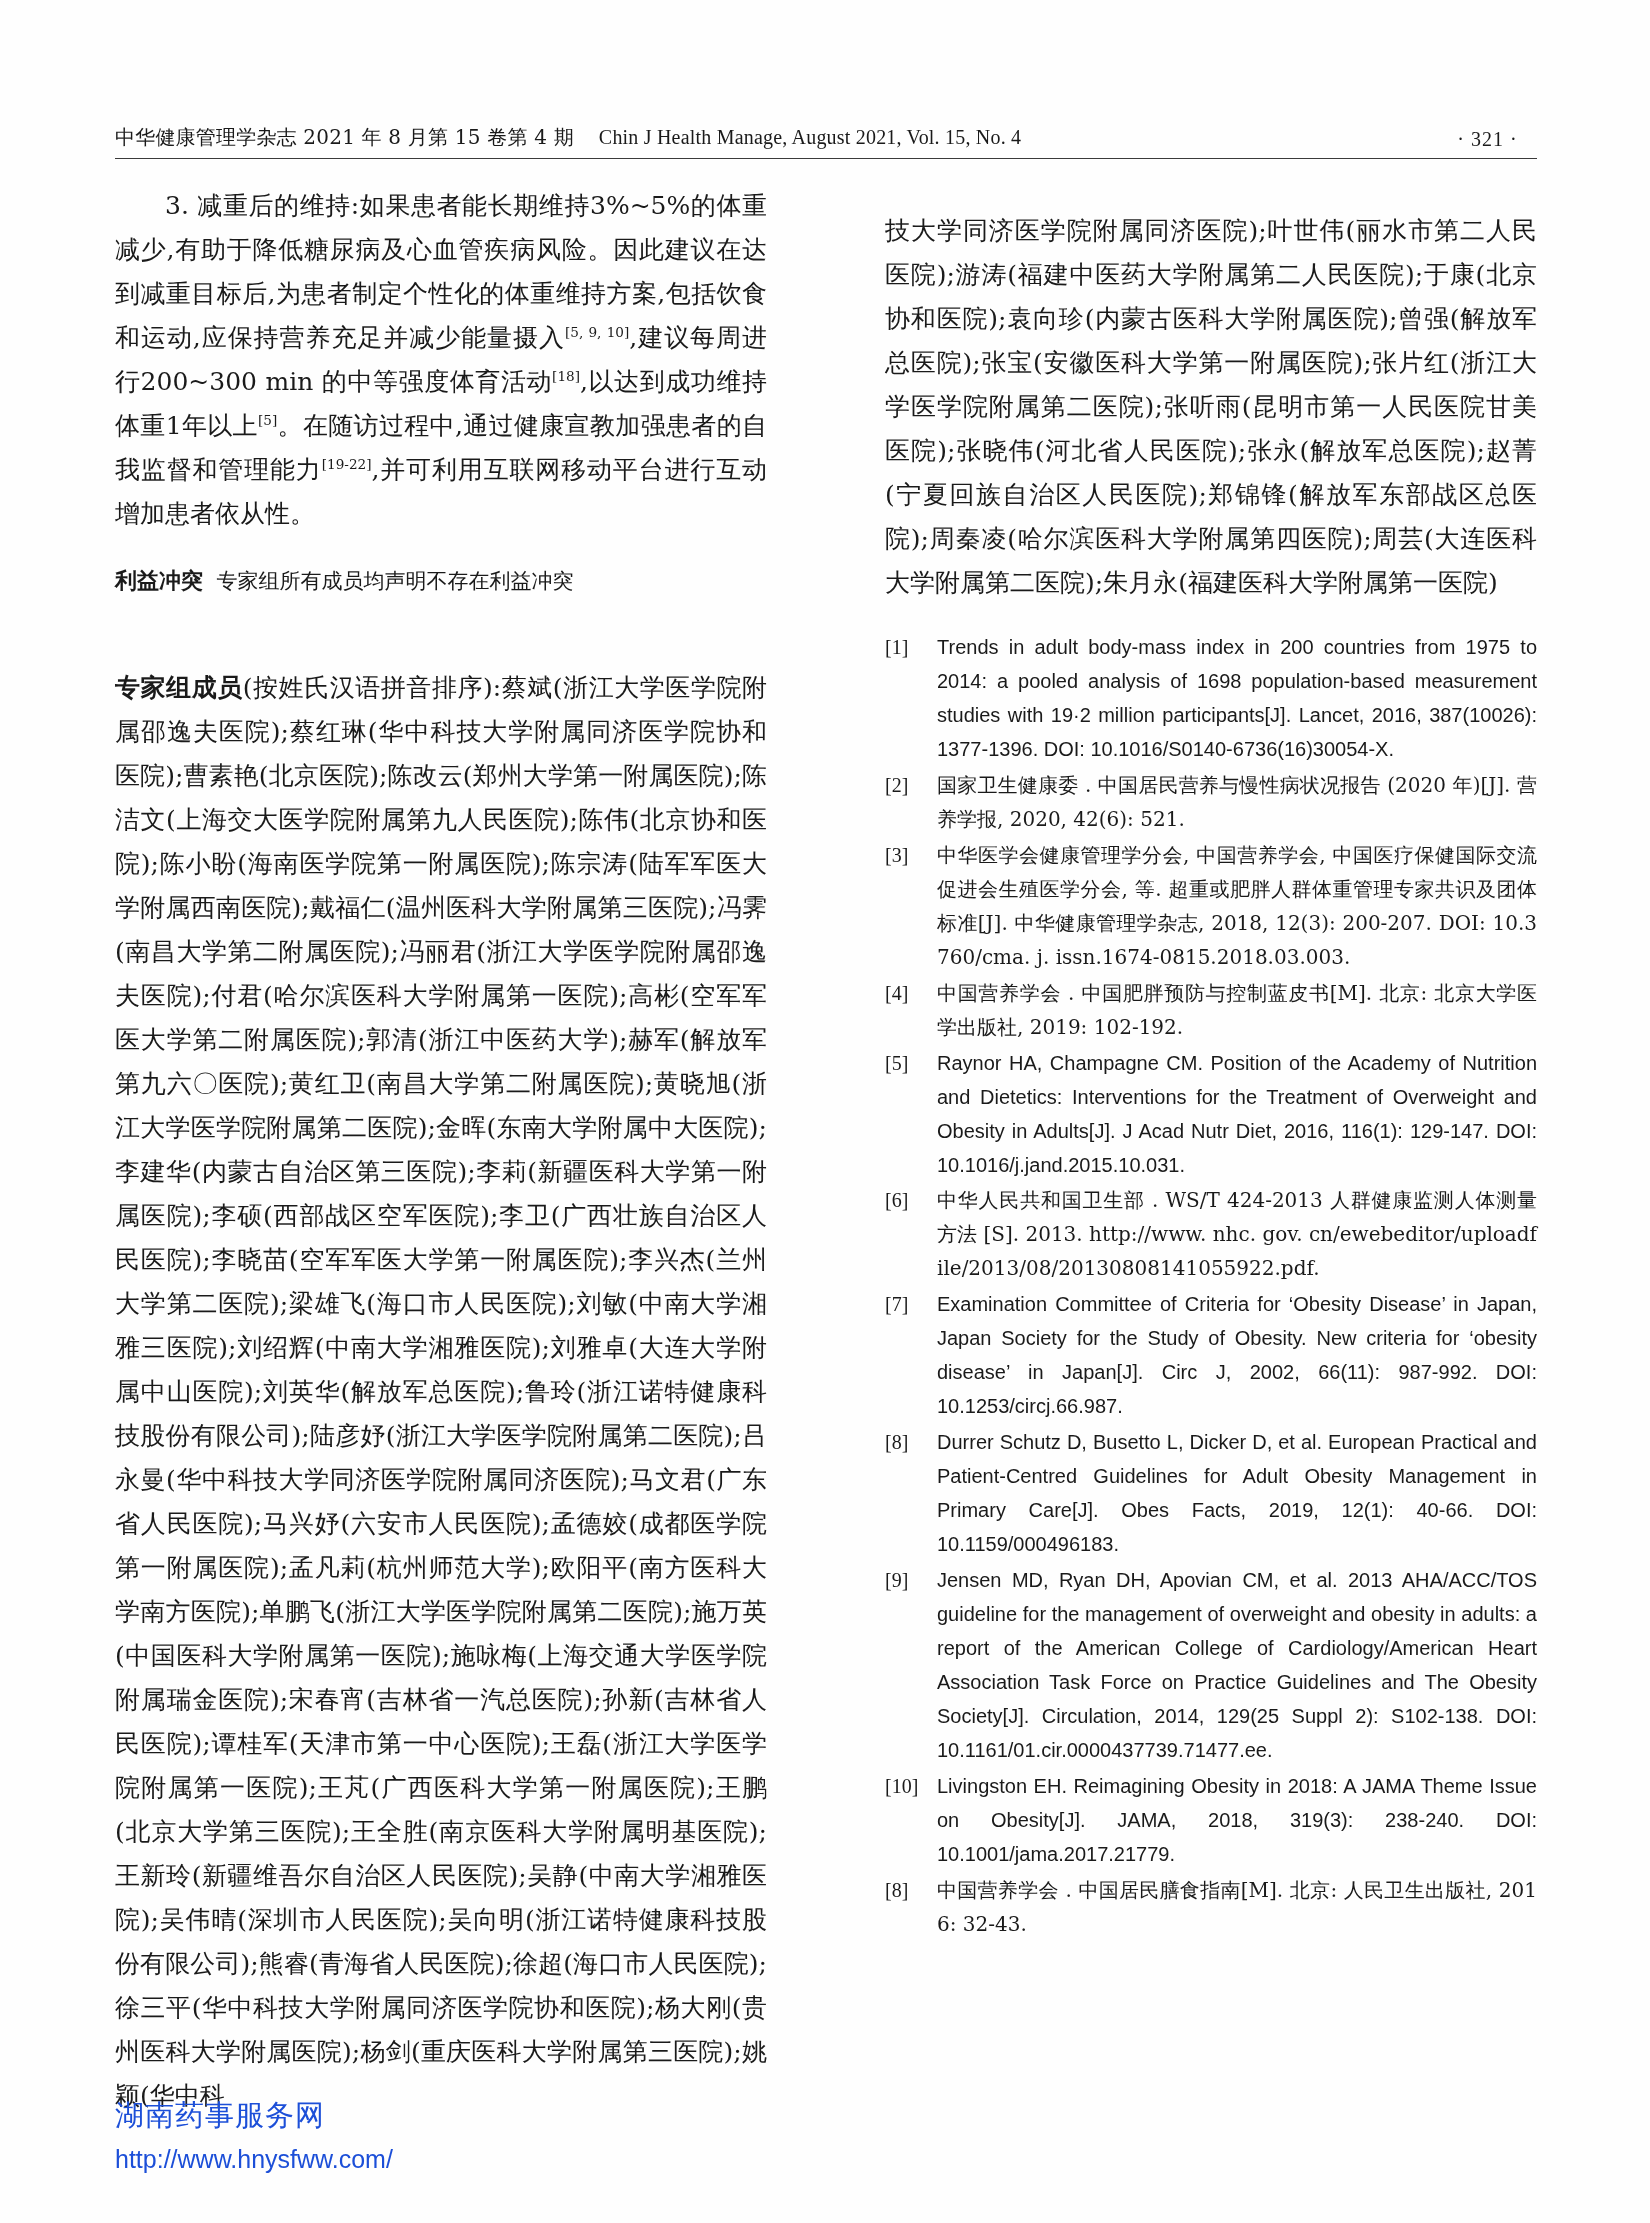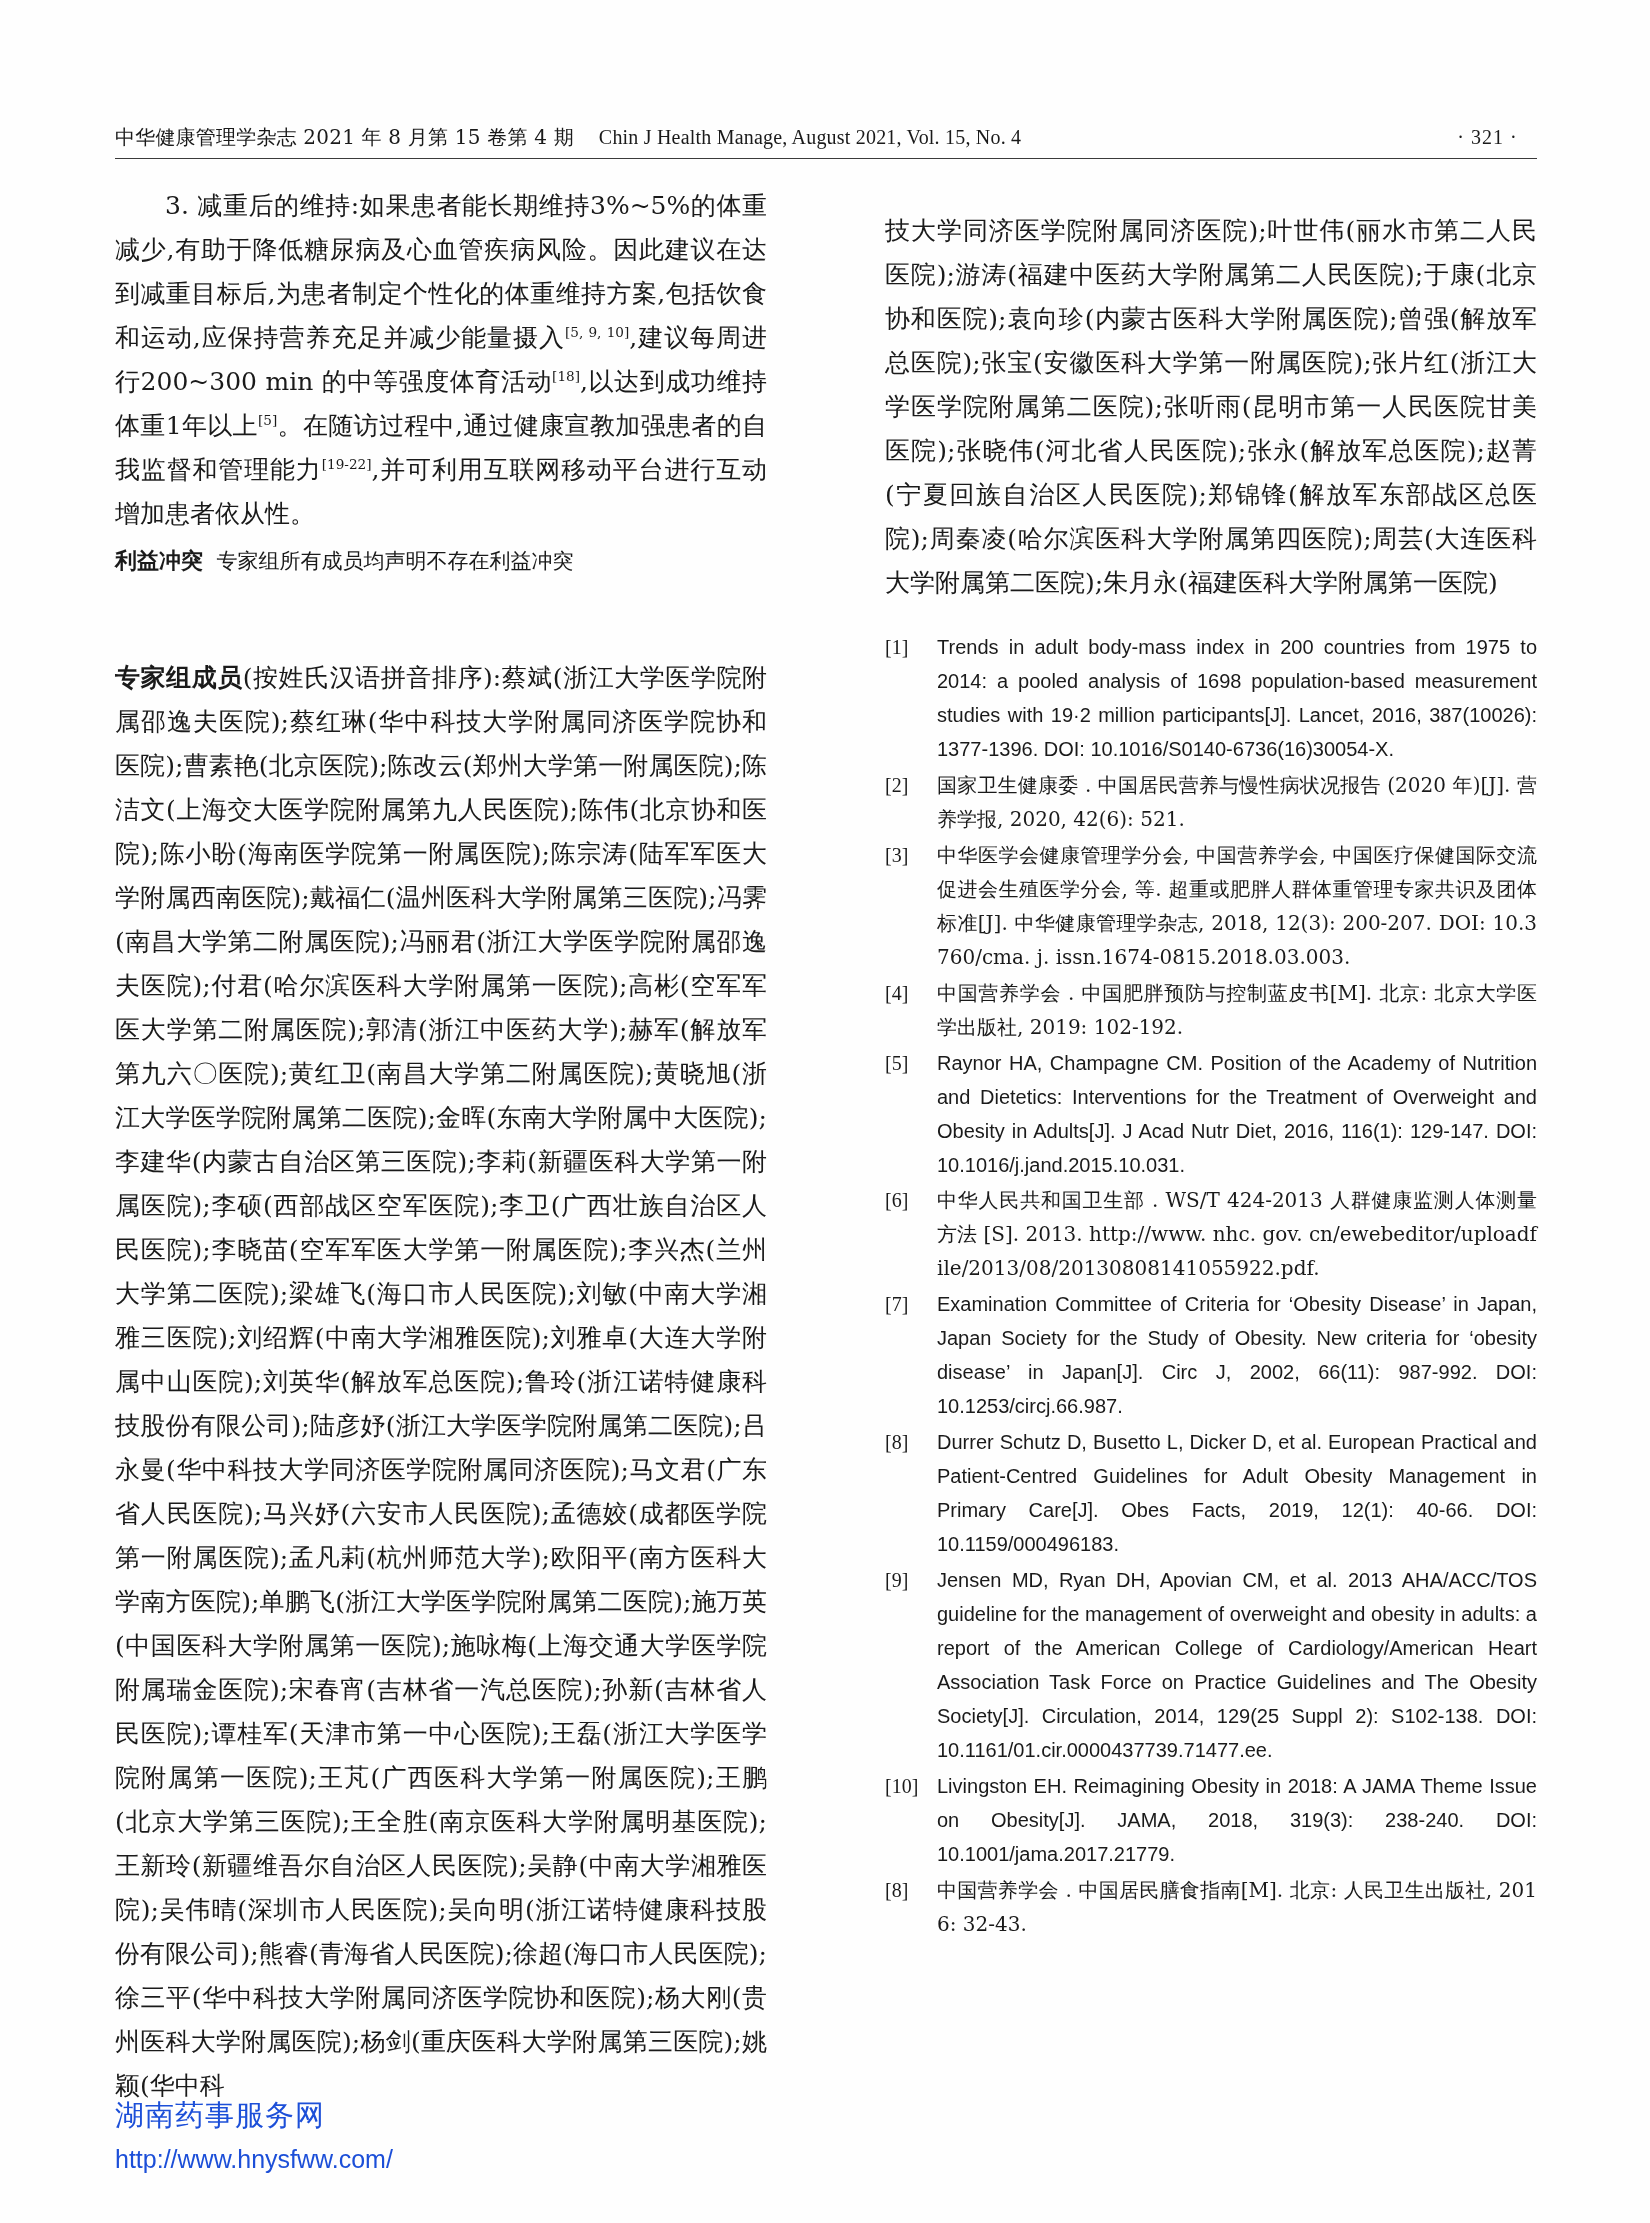--- a/index.html
+++ b/index.html
@@ -21,21 +21,21 @@
     background: #fefefe;
   }
 
   
   .runhead {
     position: absolute;
     left: 115px;
     top: 124px;
     width: 1422px;
     display: flex;
-    align-items: center;
+    align-items: flex-end;
     justify-content: space-between;
     font-size: 20px;
     letter-spacing: 0.2px;
     padding-bottom: 6.8px;
     border-bottom: 1.6px solid #3a3a3a;
     white-space: nowrap;
   }
   .runhead-left {
     display: flex;
     align-items: baseline;
@@ -90,22 +90,22 @@
     line-height: 0;
   }
   .gap-md { height: 25px; }
 
   .label-bold {
     font-weight: bold;
     font-size: 22px;
   }
   .coi {
     font-size: 21px;
-    line-height: 47px;
-    margin-top: 1px;
+    line-height: 27px;
+    margin-top: 31px;
   }
   .coi .label-bold { margin-right: 13.6px; }
 
   .roster {
     font-size: 25px;
     line-height: 44px;
     text-align: justify;
     text-justify: inter-character;
     text-align-last: left;
     word-break: break-all;

